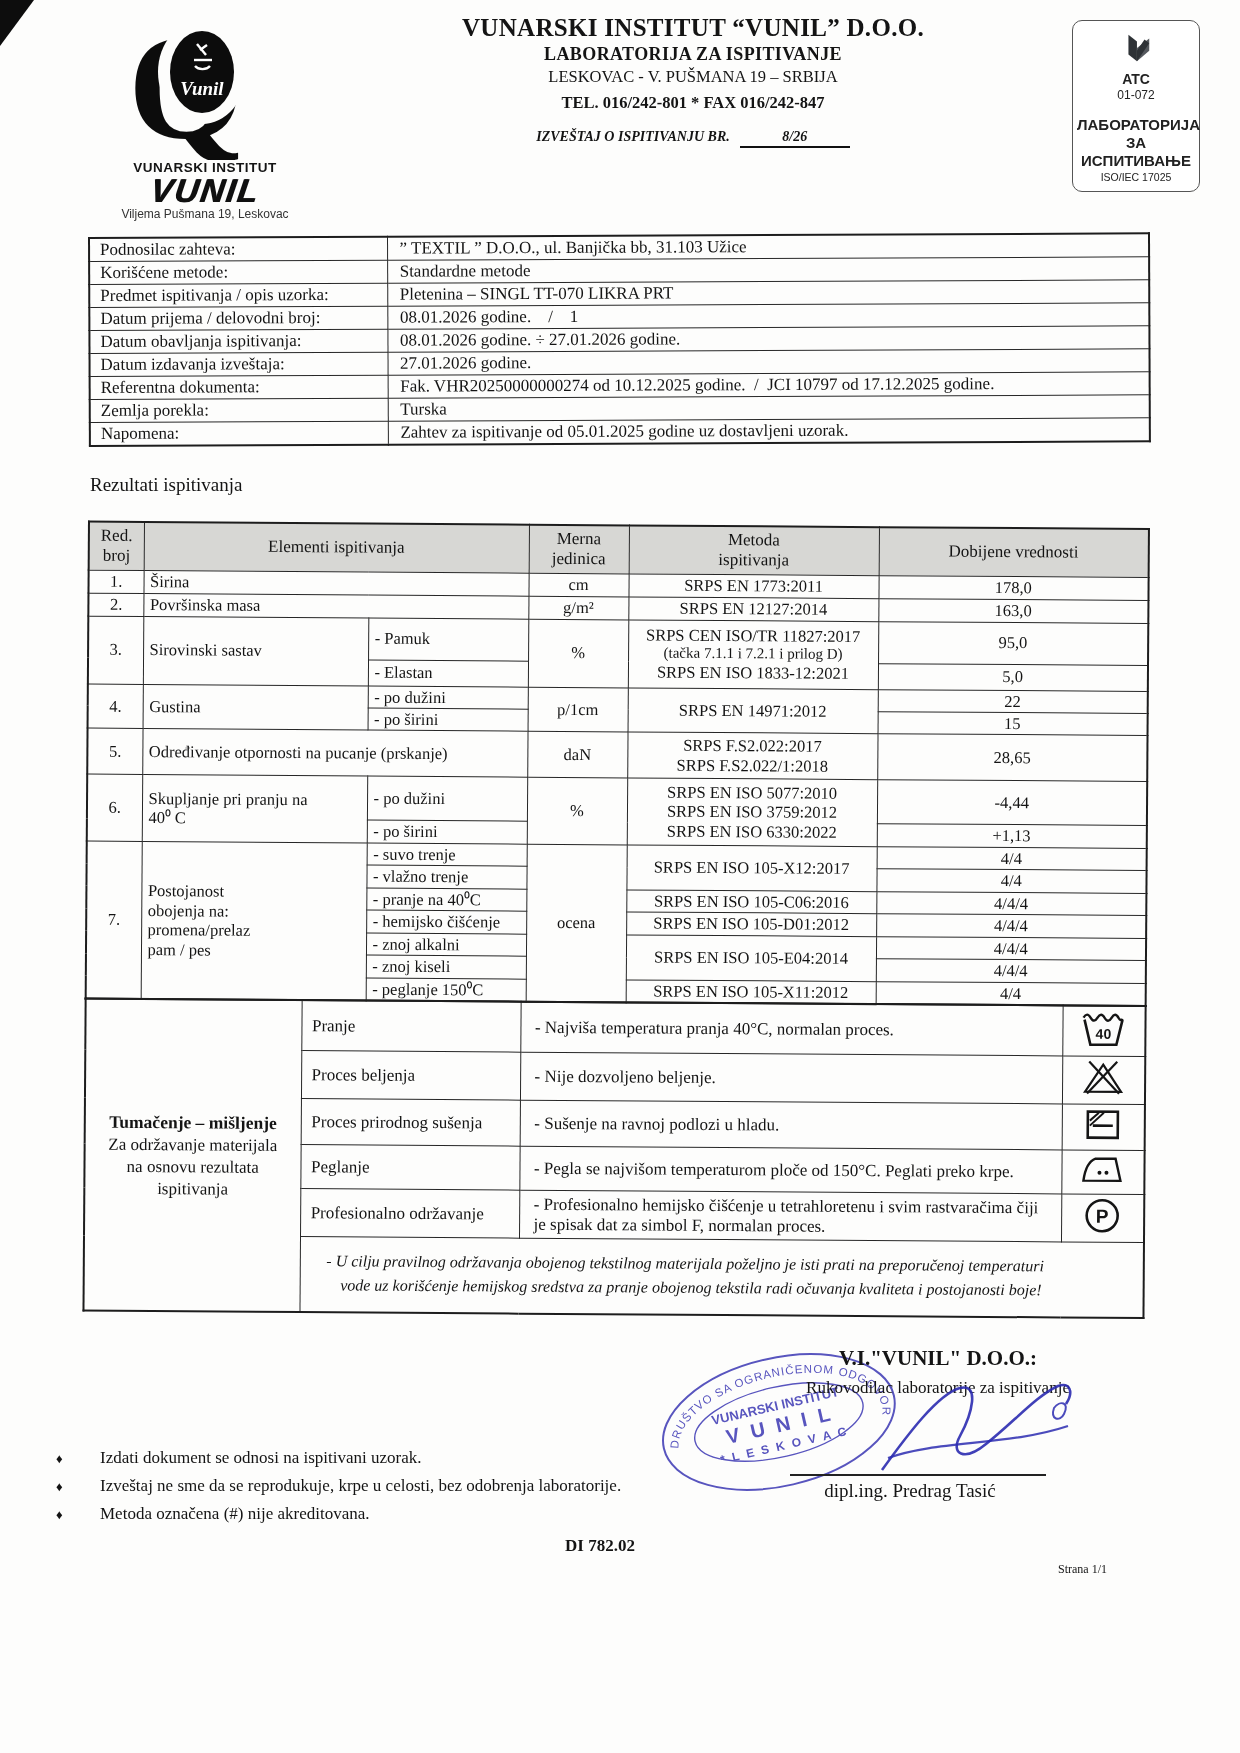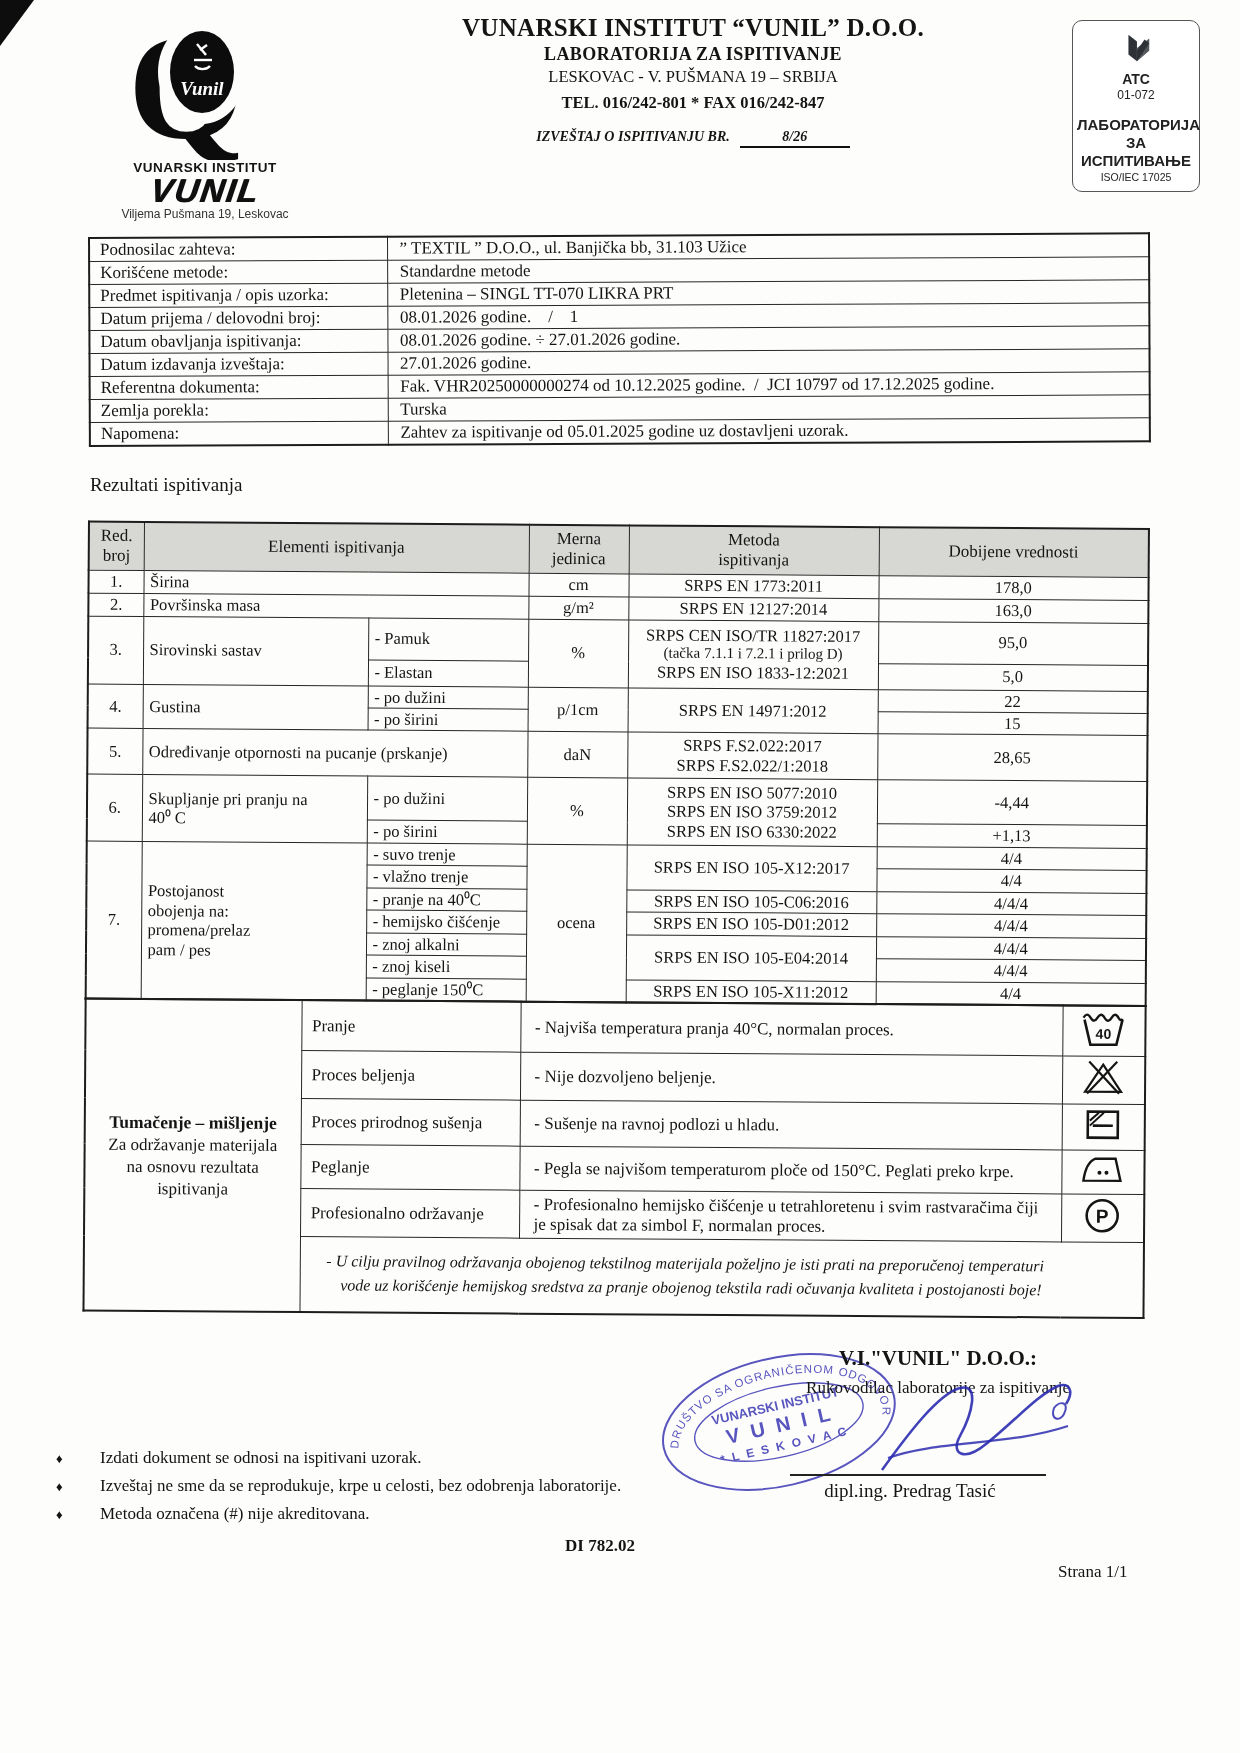--- a/index.html
+++ b/index.html
@@ -76,21 +76,21 @@
   .sig-scribble{ position:absolute; left:250px; top:46px; }
   .sig-line{ position:absolute; left:172px; top:146px; width:256px; border-top:2px solid #222; }
   .sig-name{ position:absolute; left:142px; top:152px; width:300px; text-align:center; font-size:19px; }
 
   
   .footnotes{ position:absolute; left:56px; top:1444px; font-size:17px; }
   .footnote-line{ display:flex; align-items:baseline; line-height:27px; }
   .footnote-bullet{ width:14px; font-size:13px; }
   .footnote-text{ padding-left:30px; }
   .doc-id{ position:absolute; left:500px; top:1536px; width:200px; text-align:center; font-weight:bold; font-size:17px; }
-  .page-num{ position:absolute; left:1058px; top:1562px; font-size:17px; }
+  .page-num{ position:absolute; left:1058px; top:1562px; font-size:12px; }
 </style>
 </head>
 <body>
 
 <div class="page">
 
   <div class="corner-artifact"></div>
 
   <div class="doc-header">
     <div class="logo-block">

